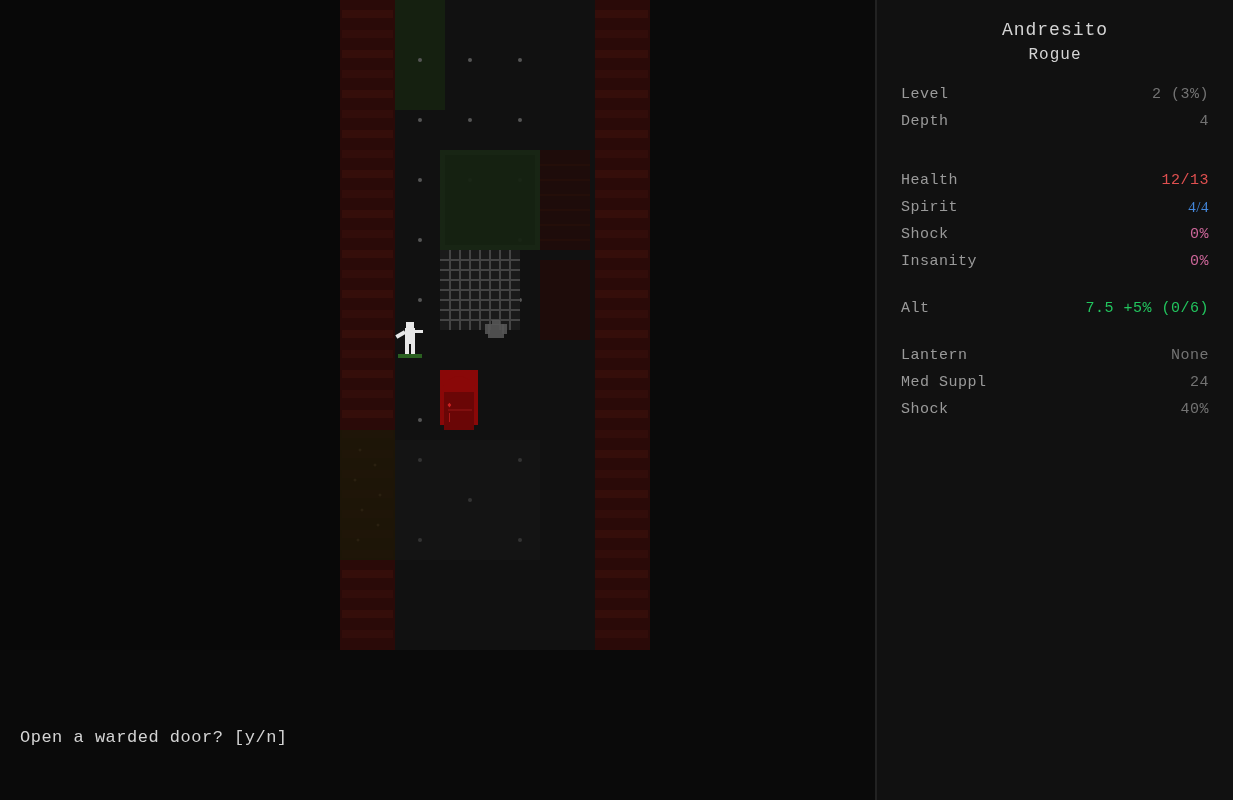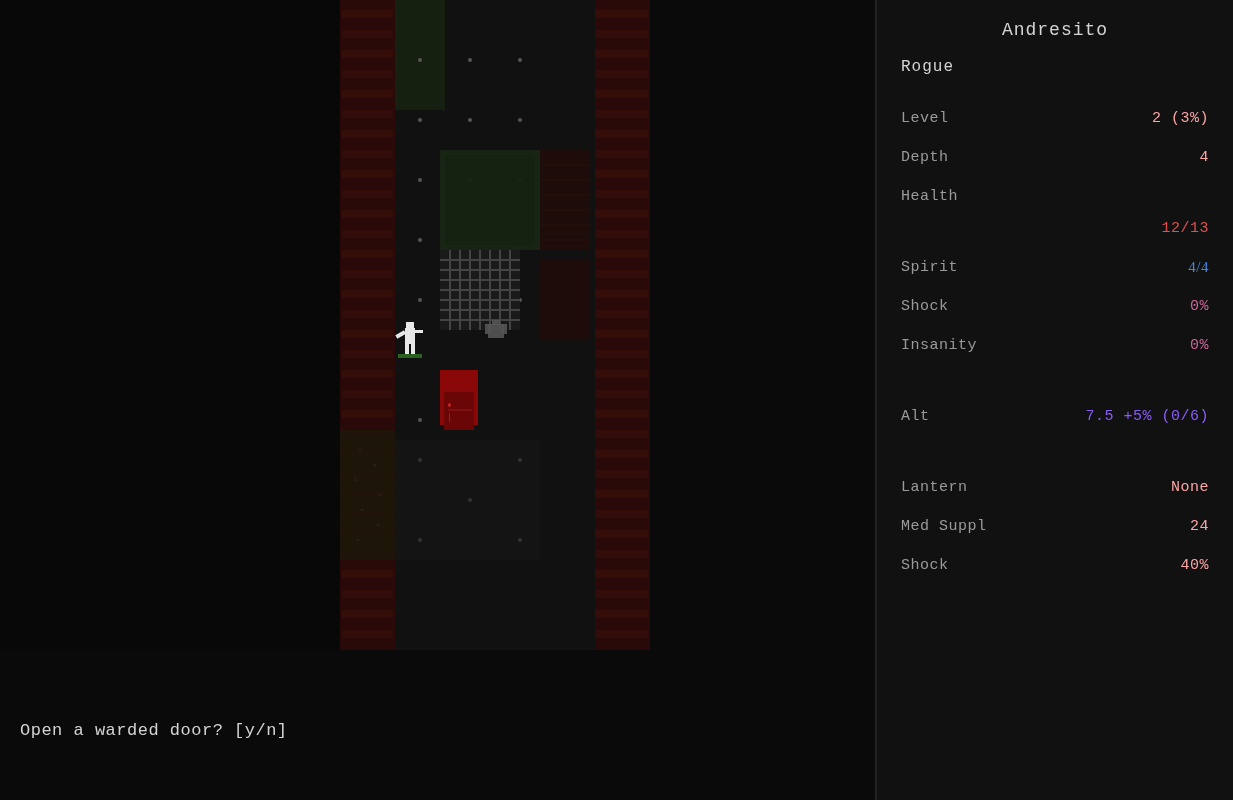--- a/index.html
+++ b/index.html
@@ -17,70 +17,71 @@
       width: 875px;
       height: 800px;
       background: #0a0a0a;
       position: relative;
       overflow: hidden;
     }
 
     
     #prompt-area {
       position: absolute;
-      bottom: 60px;
+      bottom: 53px;
       left: 20px;
     }
 
     
     #stats-panel {
       width: 358px;
       height: 800px;
       background: #111;
       border-left: 2px solid #222;
       padding: 20px 24px;
       display: flex;
       flex-direction: column;
-      gap: 16px;
+      gap: 4px;
     }
 
     .char-name {
       text-align: center;
       color: #d4d4d4;
       font-size: 18px;
       letter-spacing: 1px;
       margin-bottom: 2px;
     }
     .char-class {
+      text-align: center;
       color: #d4d4d4;
       font-size: 16px;
       letter-spacing: 1px;
       margin-bottom: 18px;
     }
 
     .stat-row {
       display: flex;
       justify-content: space-between;
-      align-items: flex-start;
+      align-items: flex-end;
       margin-bottom: 6px;
     }
     .stat-label {
       color: #9a9a9a;
       font-size: 15px;
       letter-spacing: 0.5px;
     }
     .stat-value {
       font-size: 15px;
       letter-spacing: 0.5px;
     }
-    .color-white { color: #fca5a5; }
+    .color-white { color: #737373; }
     .color-red { color: #e05050; margin-top: 32px; }
     .color-blue { color: #4488dd; font-family: Liberation Serif, serif; }
     .color-pink { color: #cc6699; }
-    .color-yellow { color: #8b5cf6; }
+    .color-yellow { color: #22c55e; }
 
     .stat-divider {
       height: 16px;
     }
 
     
     #dungeon-svg {
       position: absolute;
       top: 0;
       left: 0;

